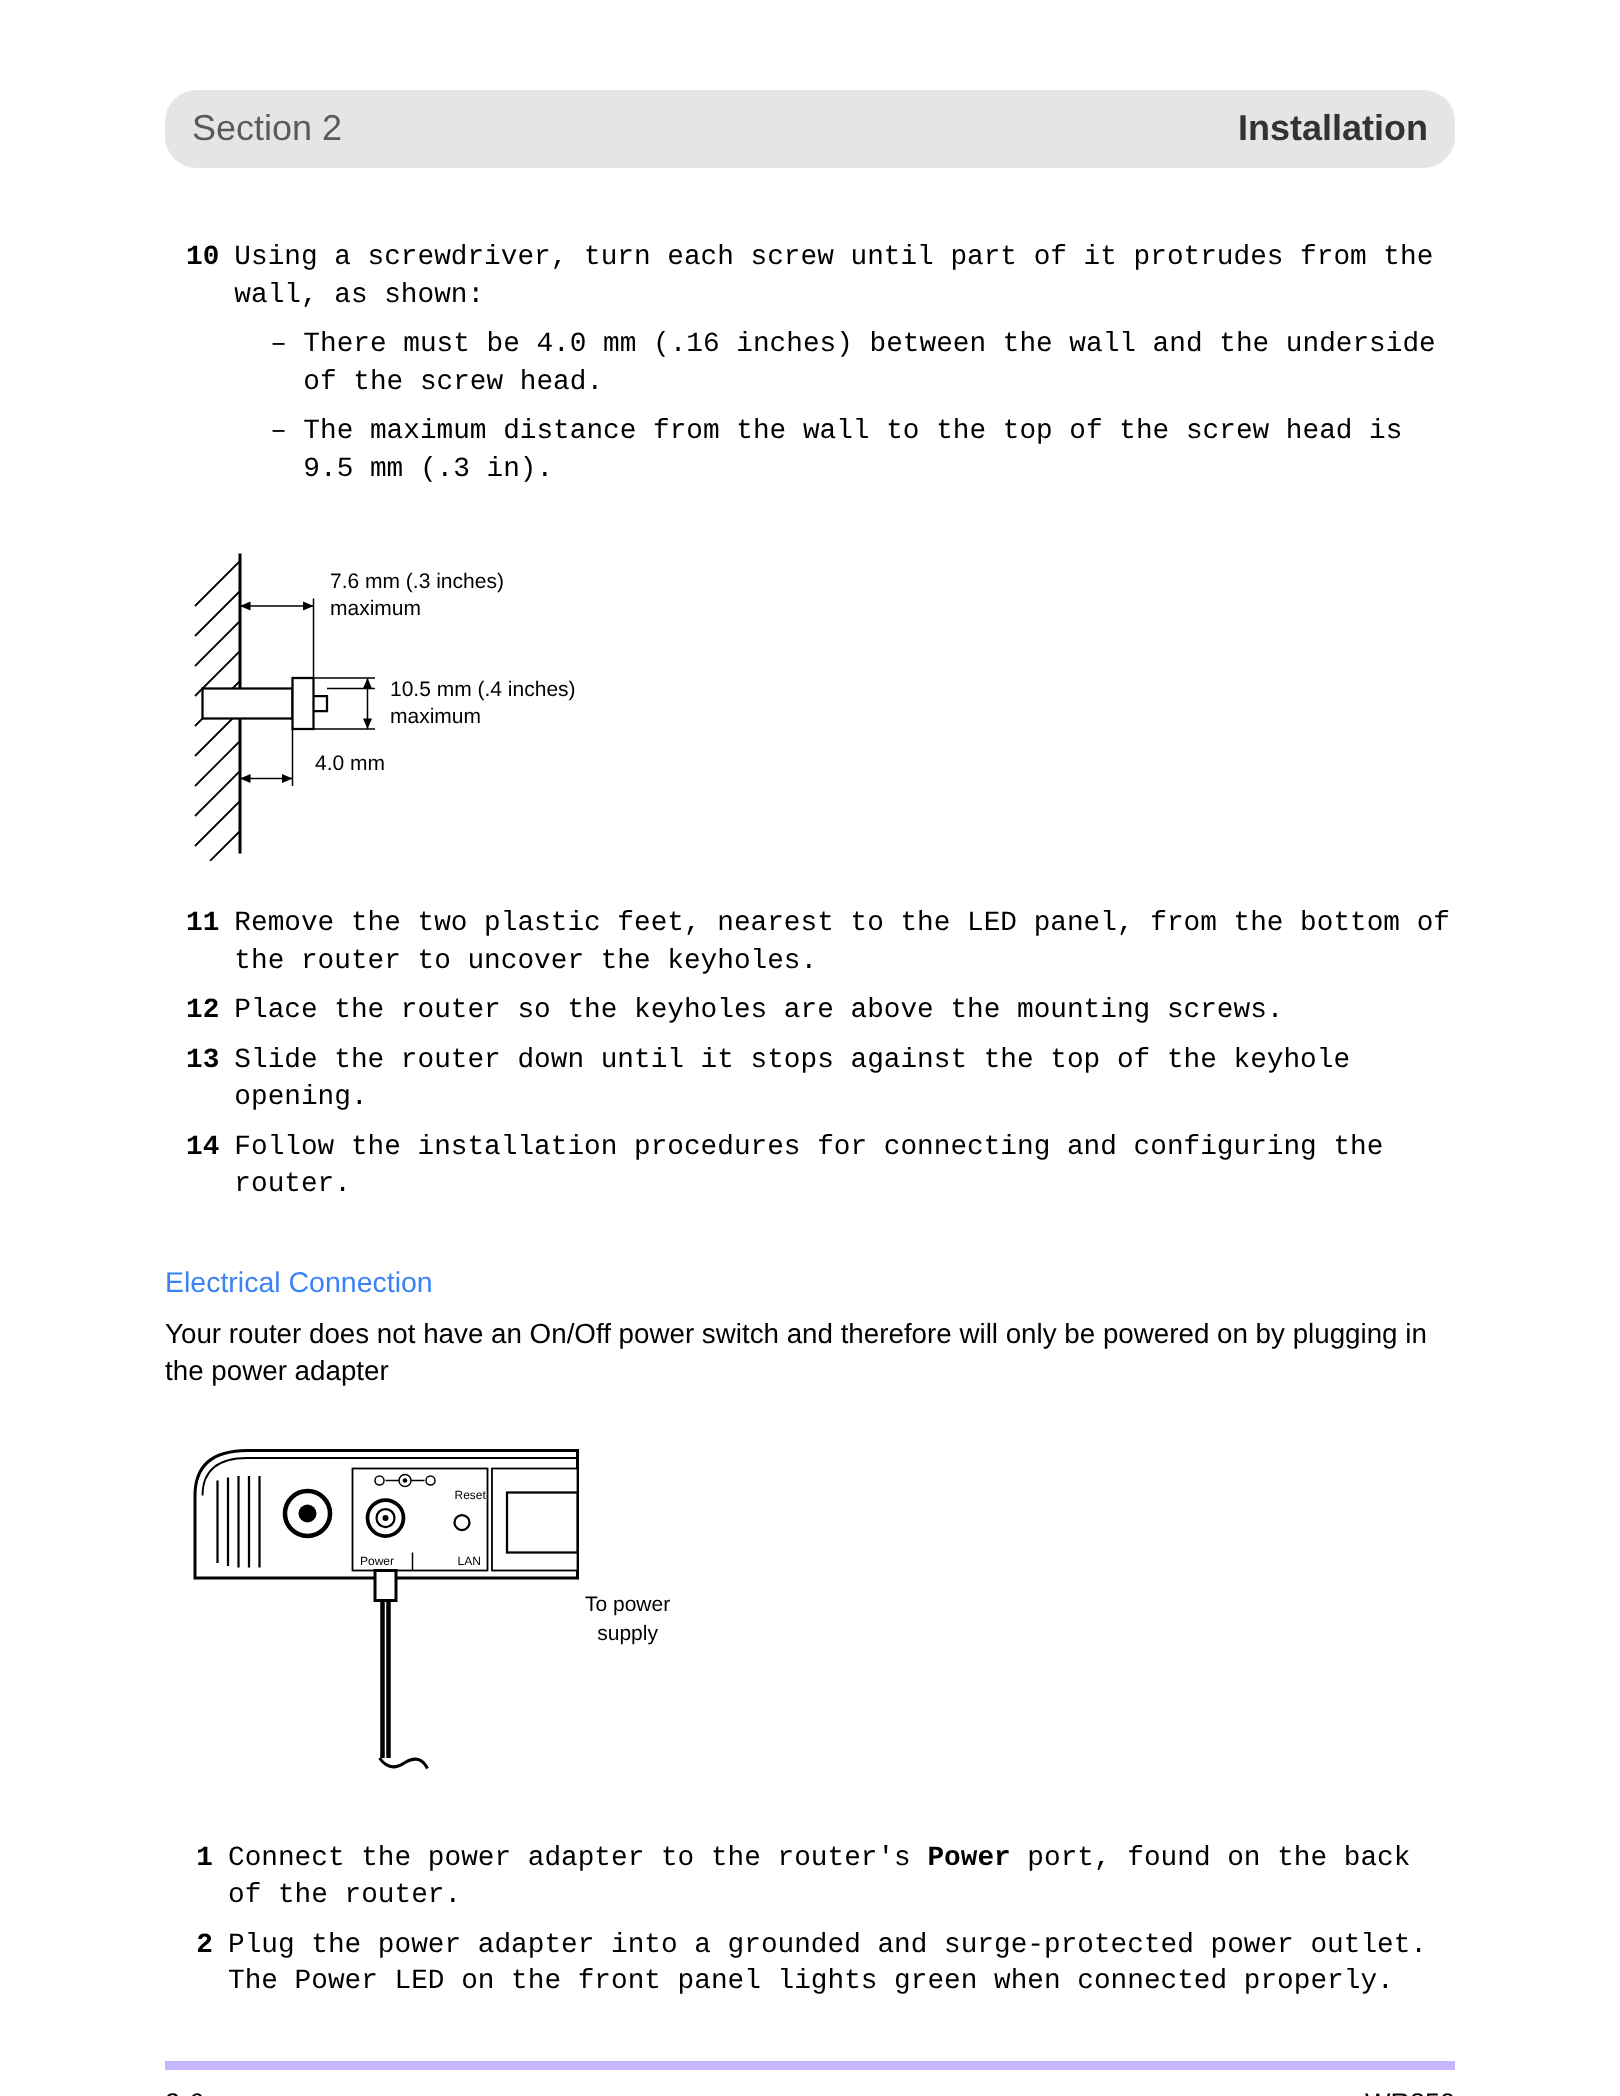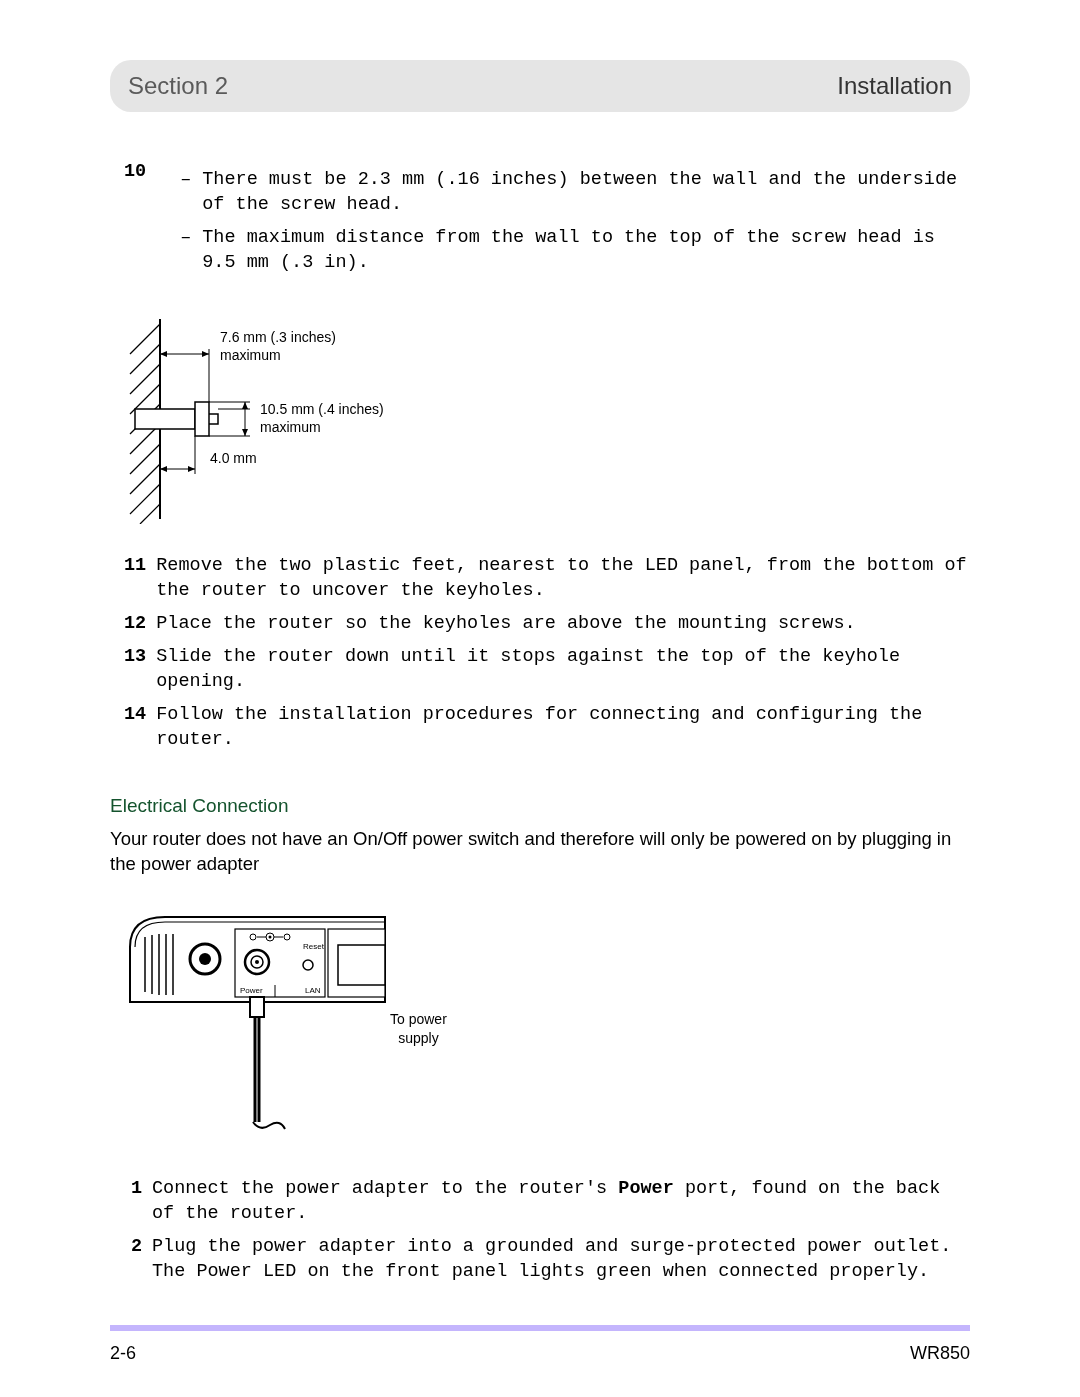--- a/index.html
+++ b/index.html
@@ -23,21 +23,21 @@
     border-radius: 21px;
   }
   .header-left {
     color: #5a5a5a;
     font-size: 24px;
     font-weight: normal;
   }
   .header-right {
     color: #333;
     font-size: 24px;
-    font-weight: normal;
+    font-weight: bold;
   }
   .step {
     display: flex;
     margin-bottom: 8px;
     margin-left: 14px;
     font-family: Liberation Mono, monospace;
   }
   .step-num {
     font-weight: bold;
     min-width: 28px;
@@ -55,21 +55,21 @@
   }
   .dash {
     min-width: 22px;
   }
   .figure {
     display: flex;
     justify-content: flex-start;
     margin: 30px 0 30px 0;
   }
   .section-title {
-    color: #14532d;
+    color: #3b82f6;
     font-size: 19px;
     margin: 40px 0 8px 0;
   }
   .para { margin-left: 0; margin-bottom: 8px; }
   .footer {
     border-top: 6px solid #c4b5fd;
     margin-top: 40px;
     padding-top: 10px;
     display: flex;
     justify-content: space-between;
@@ -81,24 +81,25 @@
 <body>
 
 <div class="header-bar">
   <div class="header-left">Section 2</div>
   <div class="header-right">Installation</div>
 </div>
 
 <div class="step">
   <div class="step-num">10</div>
   <div class="step-body">
+    <span>Using a screwdriver, turn each screw until part of it protrudes from the wall, as shown:</span>
     <div class="sublist">
       <div class="sub-item">
         <div class="dash">–</div>
-        <div>There must be 2.3 mm (.16 inches) between the wall and the underside of the screw head.</div>
+        <div>There must be 4.0 mm (.16 inches) between the wall and the underside of the screw head.</div>
       </div>
       <div class="sub-item">
         <div class="dash">–</div>
         <div>The maximum distance from the wall to the top of the screw head is 9.5 mm (.3 in).</div>
       </div>
     </div>
   </div>
 </div>
 
 <div class="figure">

